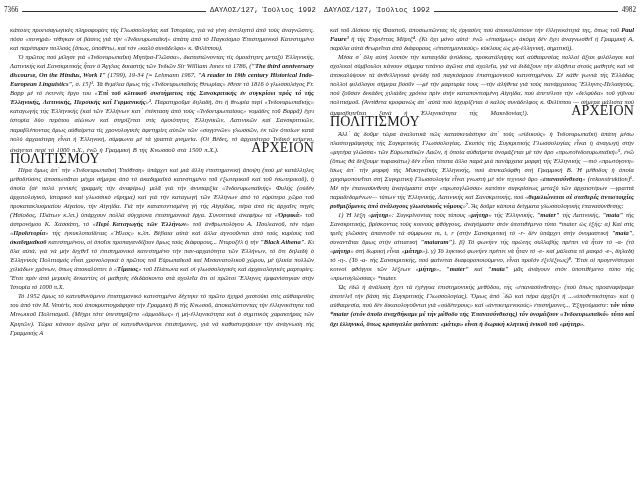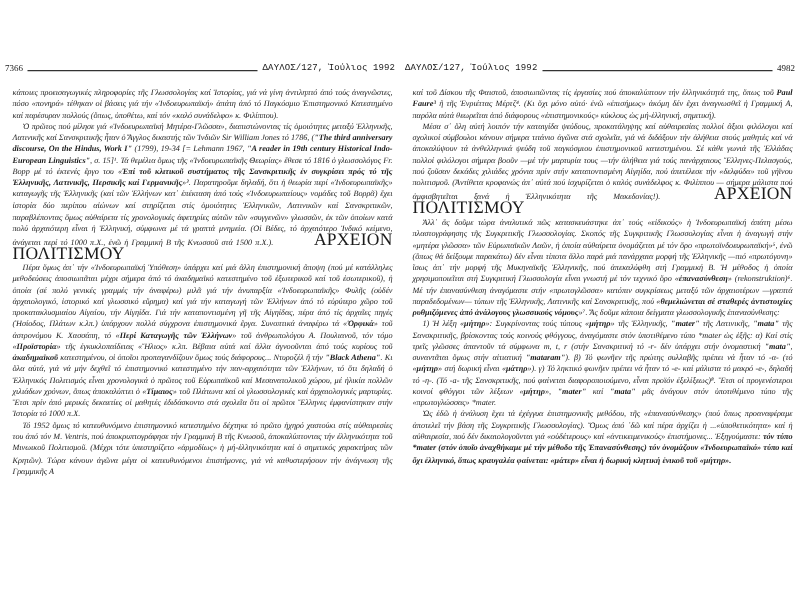--- a/index.html
+++ b/index.html
@@ -1,17 +1,17 @@
 <!DOCTYPE html>
 <html><head>
 <meta charset="utf-8">
 <style>
   html, body { margin:0; padding:0; background:#ffffff; }
   body { width:640px; height:488px; overflow:hidden; position:relative; font-family:"Liberation Serif", serif; color:#1a1a1a; }
-  .page { position:absolute; top:0; width:312px; height:352px;margin-top:45px; }
+  .page { position:absolute; top:0; width:312px; height:352px; }
   .page.left { left:4px; }
   .page.right { left:324px; }
   .header { position:absolute; top:4px; left:0; width:312px; height:12px; font-size:7.2px; display:flex; align-items:center; }
   .header .num { flex:none; }
   .header .rule { flex:1; height:0; border-top:1.3px solid #333; margin:0 4px; position:relative; top:1px; }
   .header .title { flex:none; letter-spacing:0.1px;font-family:Liberation Mono, monospace; }
   .body { position:absolute; top:25px; left:6px; width:304px; font-size:6.55px; line-height:9.05px; font-style:italic; text-align:justify; }
   .body p { margin:0; text-indent:8px; }
   .body p.noindent { text-indent:0; }
   .body b { font-weight:bold; }

